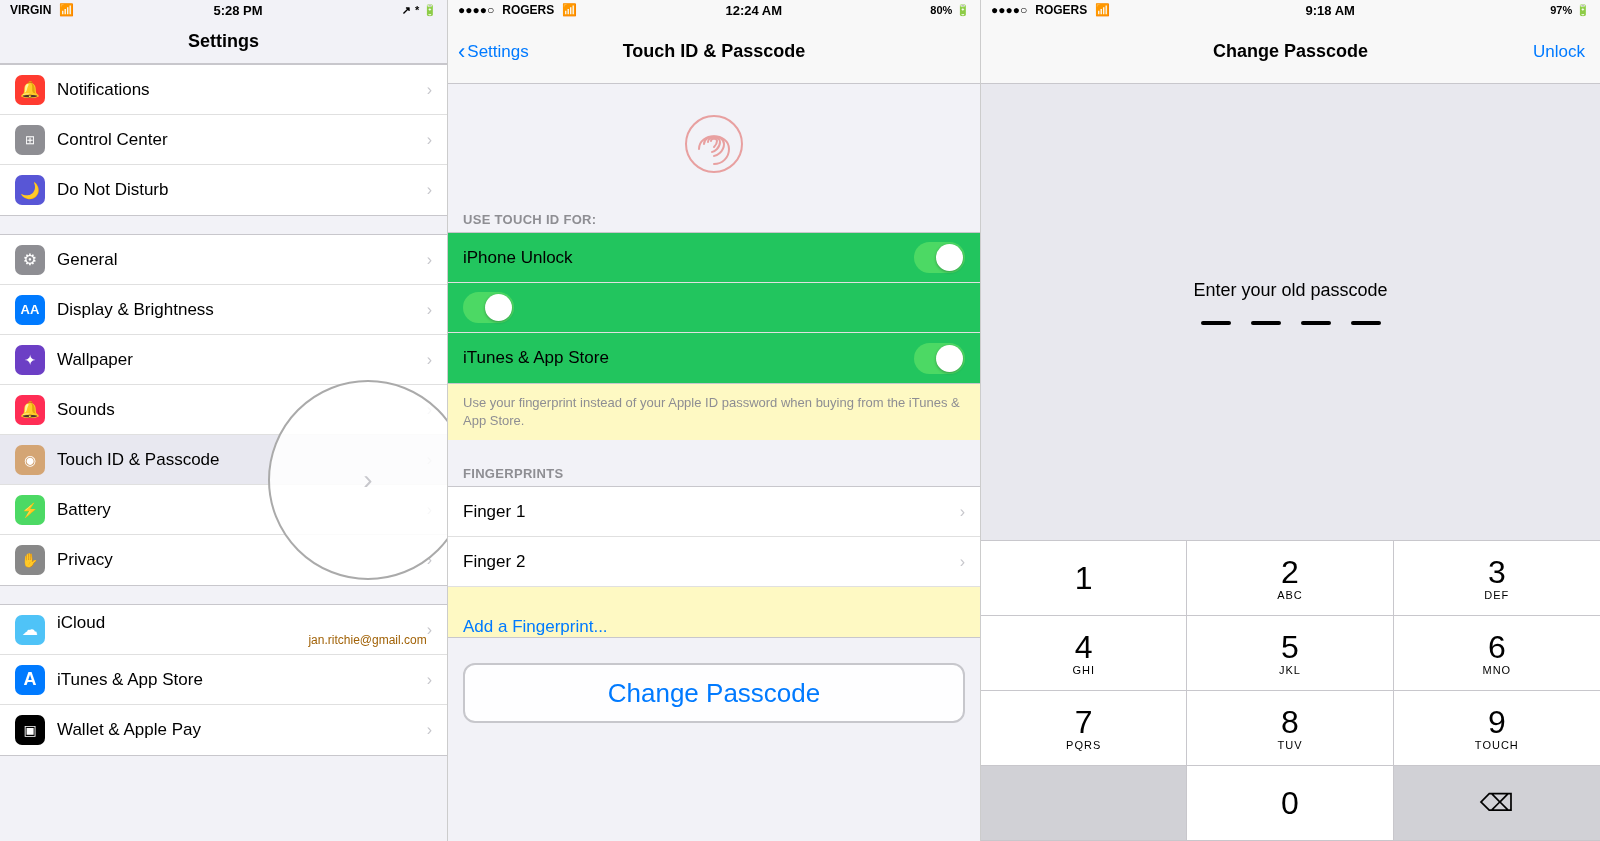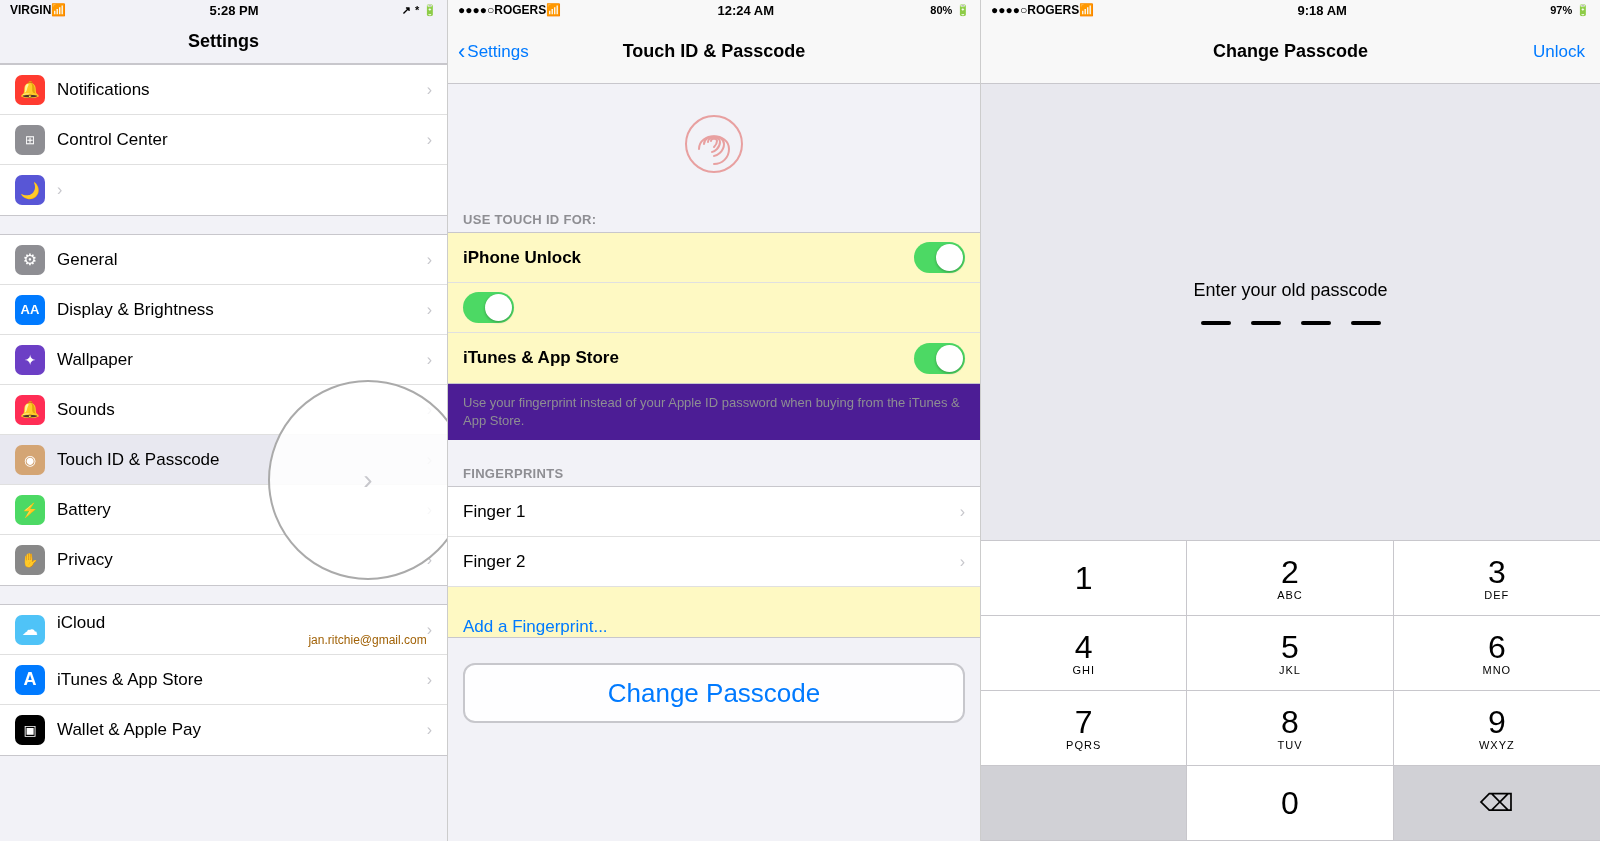--- a/index.html
+++ b/index.html
@@ -28,21 +28,21 @@
       background: #f2f2f7;
       display: flex;
       align-items: center;
       justify-content: space-between;
       padding: 0 10px;
       font-size: 12px;
       font-weight: 600;
       color: #000;
     }
 
-    .status-bar-left { display: flex; align-items: center; gap: 0; }
+    .status-bar-left { display: flex; align-items: center; gap: 8px; }
     .status-bar-center { font-weight: 700; font-size: 13px; }
     .status-bar-right { display: flex; align-items: center; gap: 4px; font-size: 11px; }
 
     .settings-title-bar {
       height: 44px;
       background: #f2f2f7;
       display: flex;
       align-items: center;
       justify-content: center;
       border-bottom: 1px solid #c8c7cc;
@@ -205,25 +205,24 @@
       color: #8e8e93;
       text-transform: uppercase;
       padding: 8px 15px 5px;
       letter-spacing: 0.3px;
       font-weight: bold;
     }
 
     .toggle-row {
       display: flex;
       align-items: center;
-      background: #fef9c3;
+      background: #22c55e;
       padding: 0 15px;
       height: 50px;
       border-bottom: 1px solid #e0e0e0;
-      font-weight: bold;
     }
     .toggle-row:last-child { border-bottom: none; }
 
     .toggle-label {
       flex: 1;
       font-size: 17px;
       color: #000;
     }
 
     .ios-toggle {
@@ -240,21 +239,21 @@
       height: 27px;
       border-radius: 50%;
       background: #fff;
       position: absolute;
       top: 2px;
       right: 2px;
       box-shadow: 0 1px 3px rgba(0,0,0,0.3);
     }
 
     .info-text-section {
-      background: #4c1d95;
+      background: #fef9c3;
       padding: 10px 15px;
       font-size: 13px;
       color: #8e8e93;
       line-height: 1.4;
     }
 
     .fingerprints-section {
       margin-top: 18px;
     }
 
@@ -458,20 +457,21 @@
         <span class="settings-item-label">Notifications</span>
         <span class="chevron">›</span>
       </div>
       <div class="settings-item">
         <div class="settings-item-icon icon-control" style="font-size:12px;">⊞</div>
         <span class="settings-item-label">Control Center</span>
         <span class="chevron">›</span>
       </div>
       <div class="settings-item">
         <div class="settings-item-icon icon-dnd">🌙</div>
+        <span class="settings-item-label">Do Not Disturb</span>
         <span class="chevron">›</span>
       </div>
     </div>
 
     <div class="settings-section">
       <div class="settings-item">
         <div class="settings-item-icon icon-general">⚙</div>
         <span class="settings-item-label">General</span>
         <span class="chevron">›</span>
       </div>
@@ -682,21 +682,21 @@
       <span class="numpad-key-letters">PQRS</span>
     </div>
 
     <div class="numpad-key">
       <span class="numpad-key-number">8</span>
       <span class="numpad-key-letters">TUV</span>
     </div>
 
     <div class="numpad-key">
       <span class="numpad-key-number">9</span>
-      <span class="numpad-key-letters">WXYZ</span>
+      <span class="numpad-key-letters">TOUCH</span>
     </div>
 
     <div class="numpad-key numpad-key-empty"></div>
 
     <div class="numpad-key">
       <span class="numpad-key-number">0</span>
     </div>
 
     <div class="numpad-key numpad-key-delete">
       <span class="delete-icon">⌫</span>

